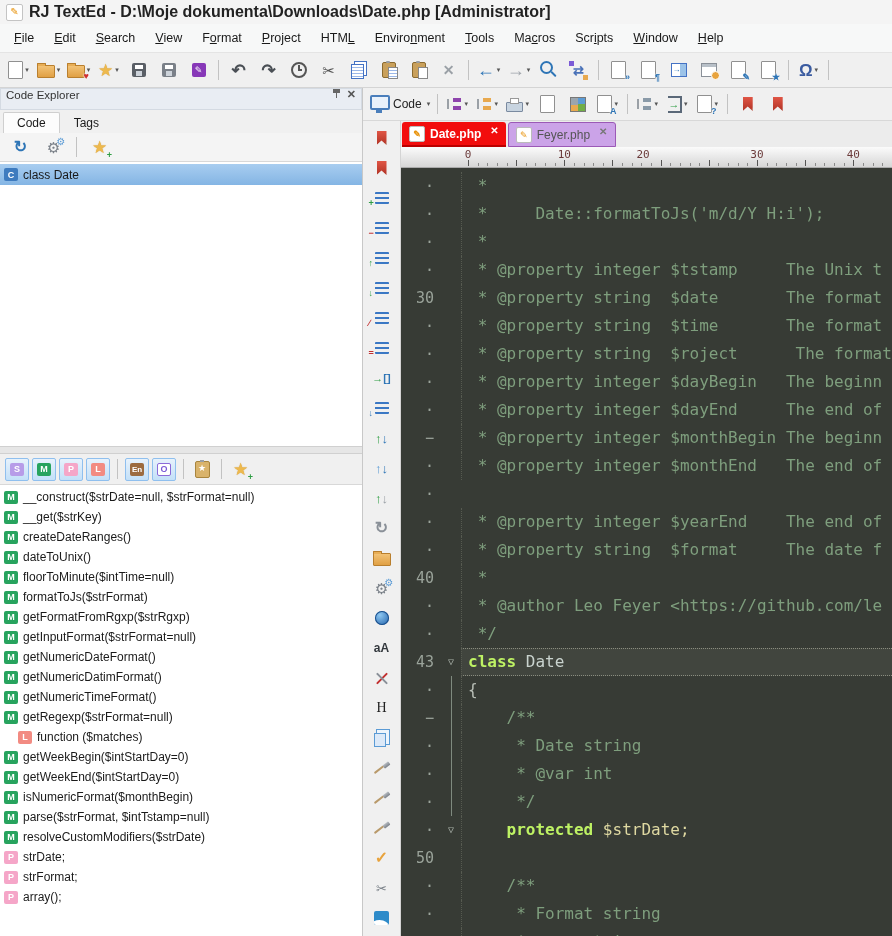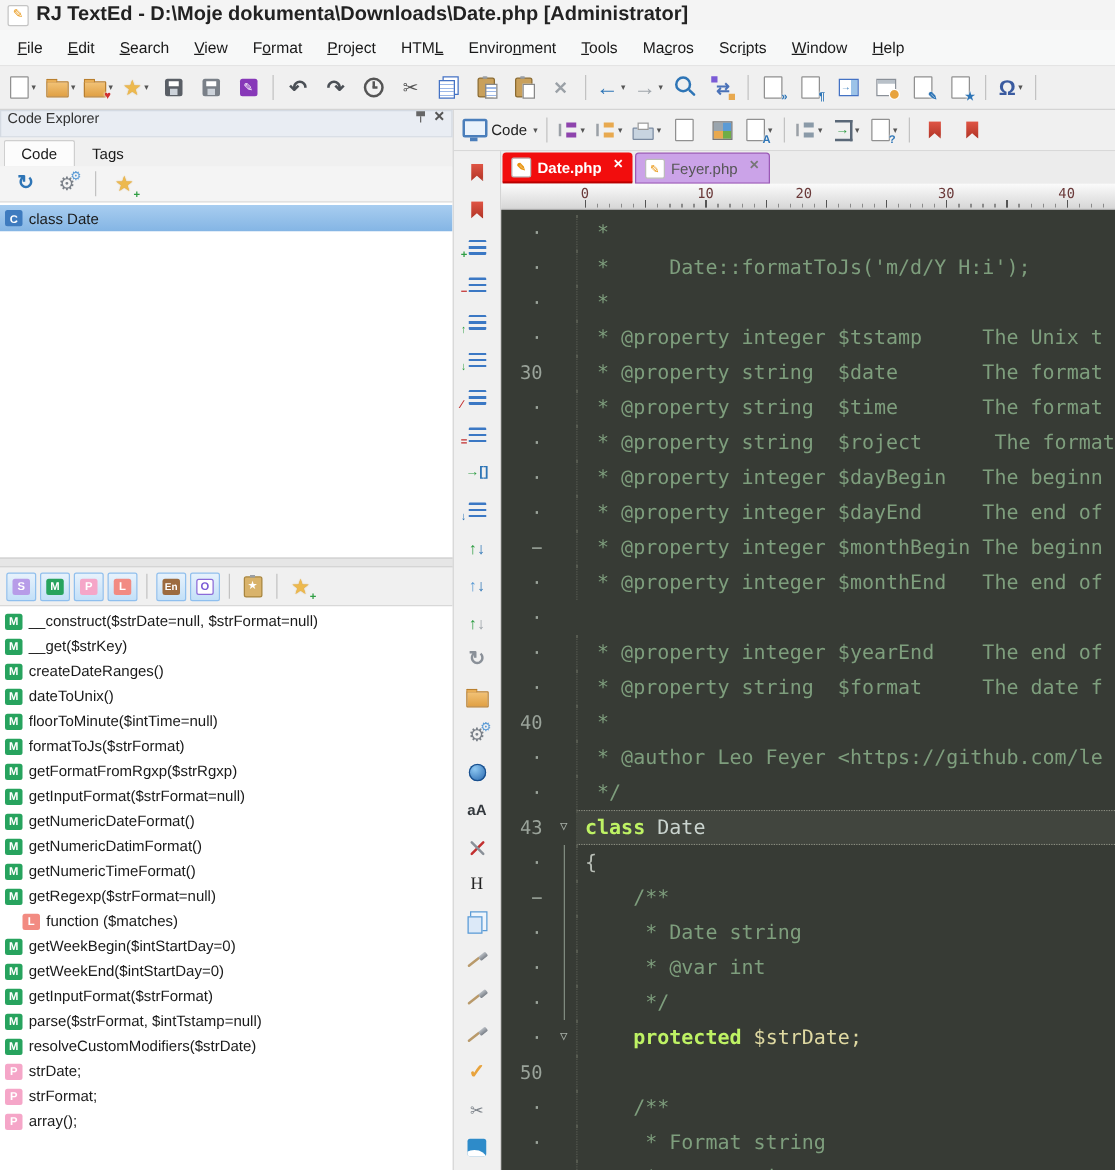--- a/index.html
+++ b/index.html
@@ -401,21 +401,21 @@
           <div class="frow">
             <span class="badge b-m">M</span>
             <span>getWeekBegin($intStartDay=0)</span>
           </div>
           <div class="frow">
             <span class="badge b-m">M</span>
             <span>getWeekEnd($intStartDay=0)</span>
           </div>
           <div class="frow">
             <span class="badge b-m">M</span>
-            <span>getInputFormat($strFormat)</span>
+            <span>isNumericFormat($monthBegin)</span>
           </div>
           <div class="frow">
             <span class="badge b-m">M</span>
             <span>parse($strFormat, $intTstamp=null)</span>
           </div>
           <div class="frow">
             <span class="badge b-m">M</span>
             <span>resolveCustomModifiers($strDate)</span>
           </div>
           <div class="frow">

